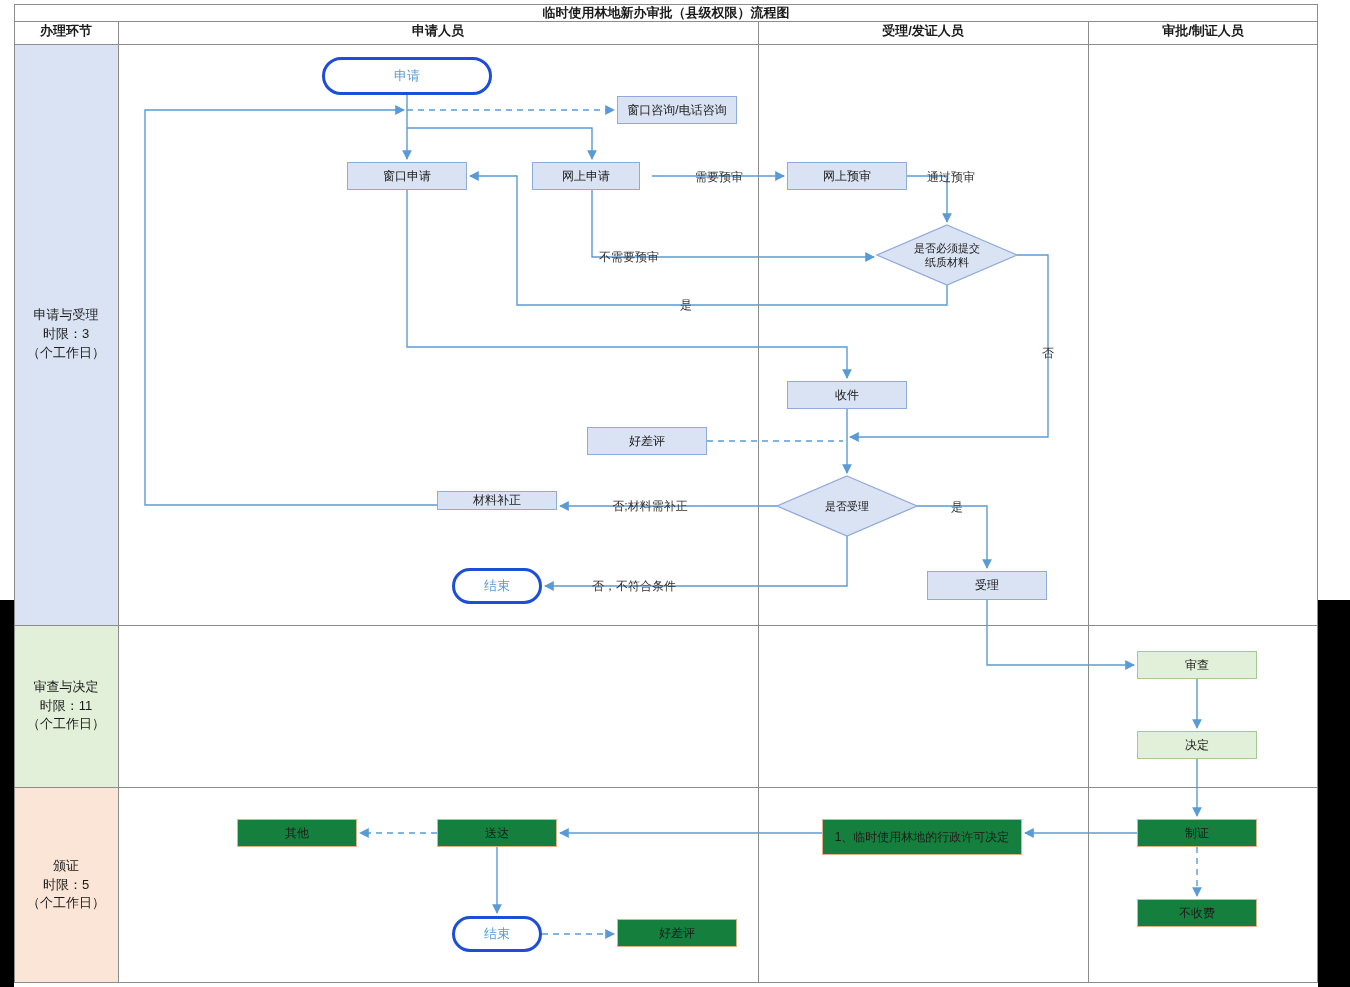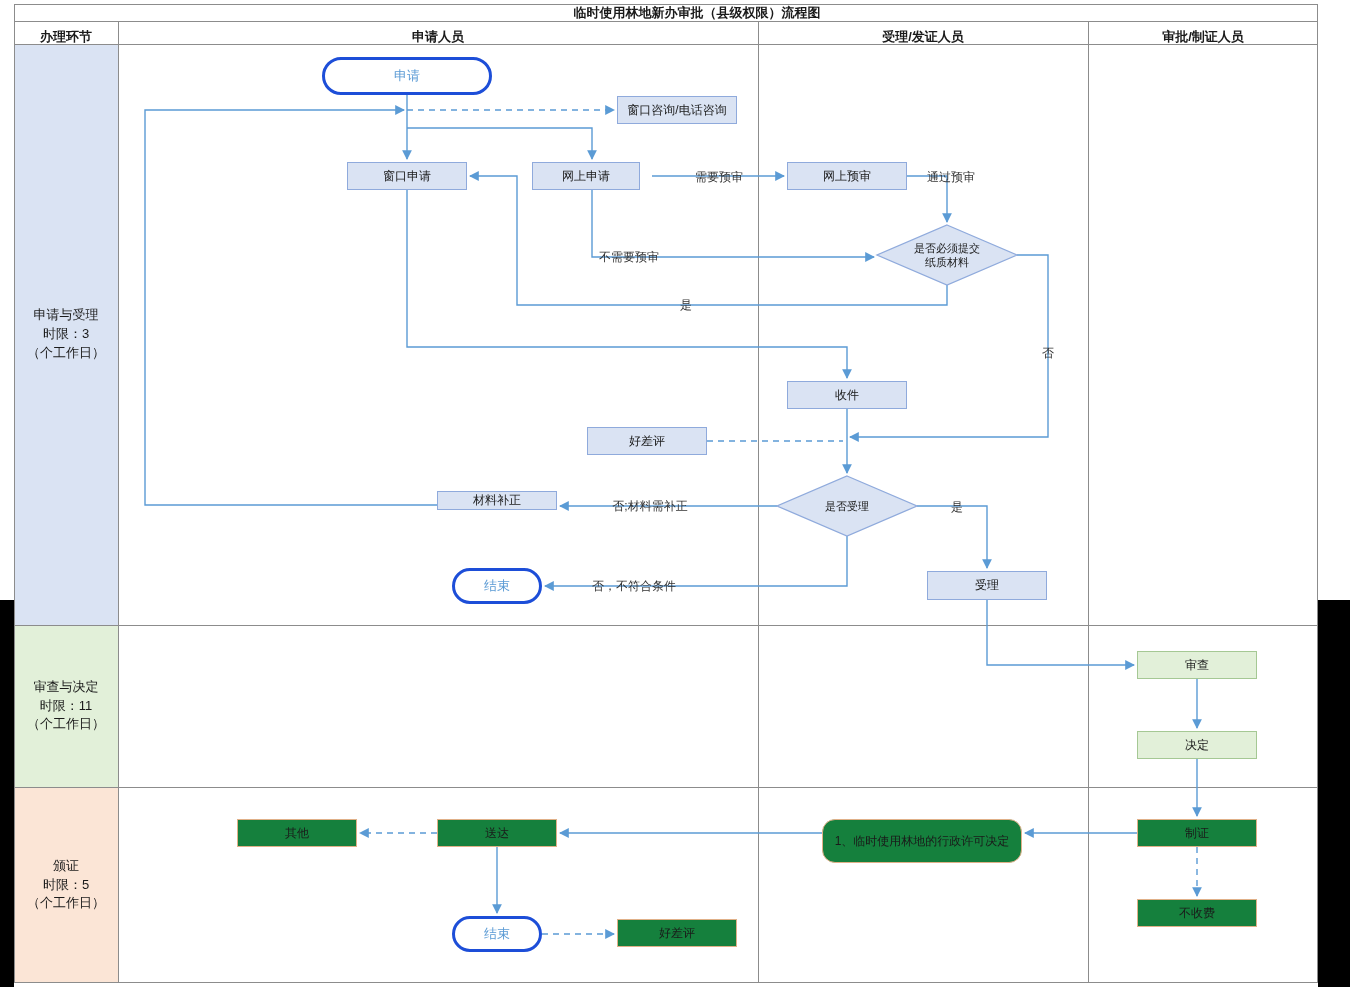--- a/index.html
+++ b/index.html
@@ -1,21 +1,21 @@
 <!DOCTYPE html>
 <html><head>
 <meta charset="utf-8">
 <style>
   html,body{margin:0;padding:0;background:#fff;}
   #page{position:relative;width:1350px;height:987px;background:#ffffff;overflow:hidden;
         font-family:"Liberation Sans","DejaVu Sans",sans-serif;color:#1a1a1a;}
   .abs{position:absolute;box-sizing:border-box;}
   .title{left:14px;top:4px;width:1304px;height:17px;display:flex;align-items:center;justify-content:center;
-         font-size:13px;font-weight:bold;margin-left:31px;}
-  .colhead{top:25px;height:23px;display:flex;align-items:center;justify-content:center;
+         font-size:13px;font-weight:bold;}
+  .colhead{top:19px;height:23px;display:flex;align-items:center;justify-content:center;
            font-size:13px;font-weight:bold;}
   .lane-cell{left:14px;width:104px;display:flex;flex-direction:column;align-items:center;justify-content:center;
              font-size:13px;line-height:1.45;text-align:center;}
   .box{display:flex;align-items:center;justify-content:center;text-align:center;
        font-size:12px;border:1px solid #8faadc;background:#dae3f3;color:#1a1a1a;line-height:1.2;}
   .box.green{background:#e2f0d9;border-color:#a5c894;}
   .box.orange{background:#15803d;border-color:#e0b088;}
   .terminal{display:flex;align-items:center;justify-content:center;background:#fff;
             border:3px solid #1d4ed8;color:#5b9bd5;font-size:13px;border-radius:19px;}
   .edge-label{font-size:12px;color:#333;text-align:center;white-space:nowrap;}
@@ -117,21 +117,21 @@
   <div class="abs box" style="left:787px;top:381px;width:120px;height:28px;">收件</div>
   <div class="abs box" style="left:587px;top:427px;width:120px;height:28px;">好差评</div>
   <div class="abs diamond-text" style="left:787px;top:492px;width:120px;height:28px;">是否受理</div>
   <div class="abs box" style="left:437px;top:491px;width:120px;height:19px;">材料补正</div>
   <div class="abs terminal" style="left:452px;top:568px;width:90px;height:36px;">结束</div>
   <div class="abs box" style="left:927px;top:571px;width:120px;height:29px;">受理</div>
   <div class="abs box green" style="left:1137px;top:651px;width:120px;height:28px;">审查</div>
   <div class="abs box green" style="left:1137px;top:731px;width:120px;height:28px;">决定</div>
   <div class="abs box orange" style="left:237px;top:819px;width:120px;height:28px;">其他</div>
   <div class="abs box orange" style="left:437px;top:819px;width:120px;height:28px;">送达</div>
-  <div class="abs box orange" style="left:822px;top:819px;width:200px;height:44px;border-radius:13px;">1、临时使用林地的行政许可决定</div>
+  <div class="abs box orange" style="left:822px;top:819px;width:200px;height:36px;">1、临时使用林地的行政许可决定</div>
   <div class="abs box orange" style="left:1137px;top:819px;width:120px;height:28px;">制证</div>
   <div class="abs terminal" style="left:452px;top:916px;width:90px;height:36px;">结束</div>
   <div class="abs box orange" style="left:617px;top:919px;width:120px;height:28px;">好差评</div>
   <div class="abs box orange" style="left:1137px;top:899px;width:120px;height:28px;">不收费</div>
 
   <div class="abs edge-label" style="left:659px;top:169px;width:56px;margin-left:32px;">需要预审</div>
   <div class="abs edge-label" style="left:923px;top:169px;width:56px;">通过预审</div>
   <div class="abs edge-label" style="left:594px;top:249px;width:70px;">不需要预审</div>
   <div class="abs edge-label" style="left:679px;top:297px;width:14px;">是</div>
   <div class="abs edge-label" style="left:1041px;top:345px;width:14px;">否</div>

